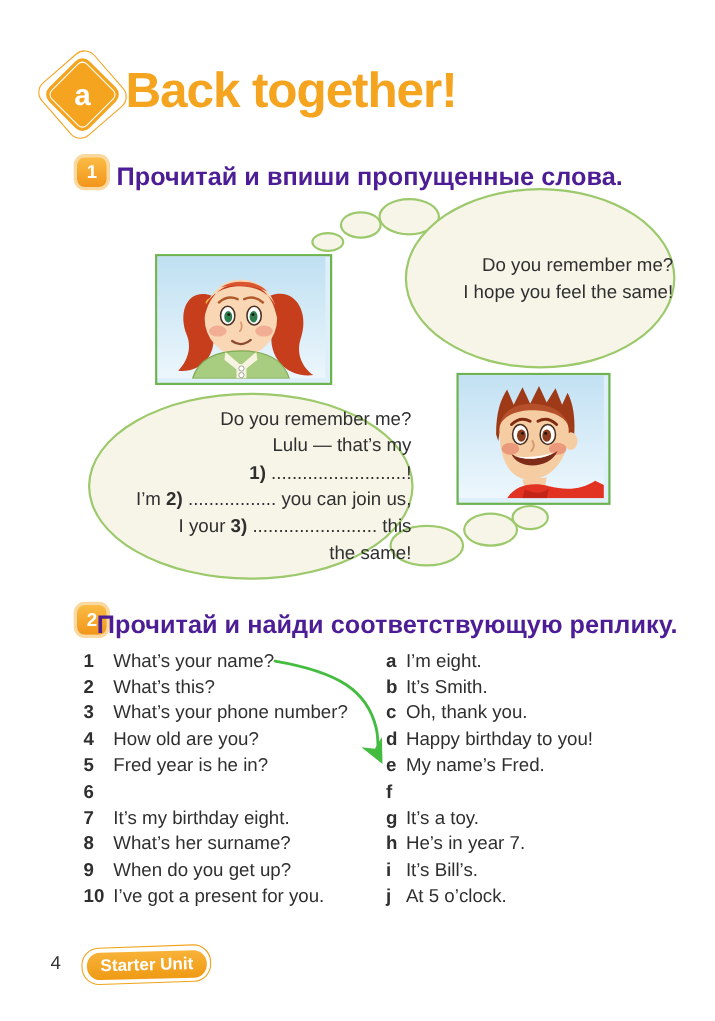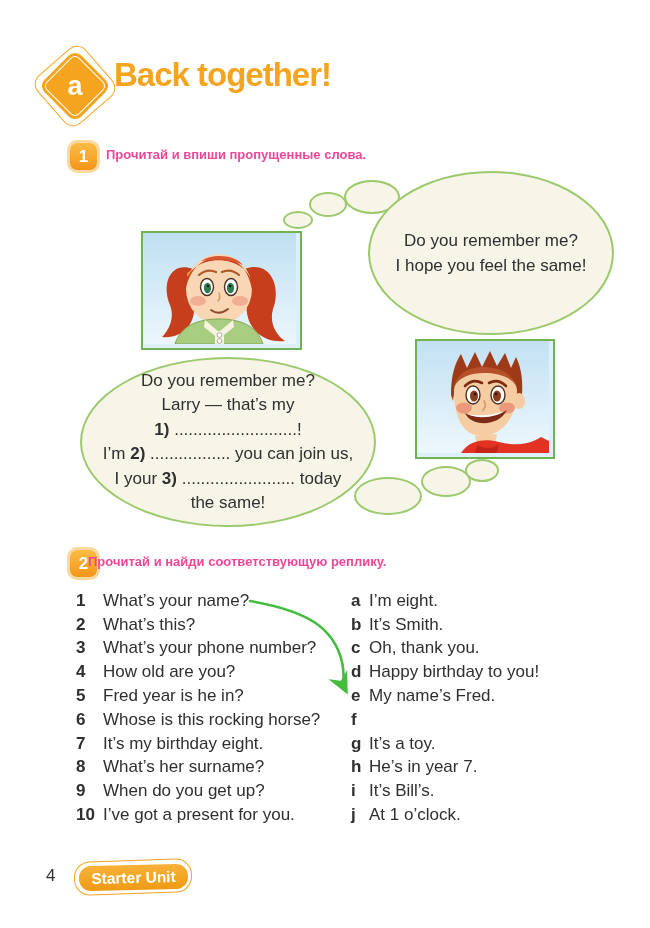--- a/index.html
+++ b/index.html
@@ -16,33 +16,33 @@
     position:relative;width:650px;height:928px;background:#ffffff;
     font-family:"Liberation Sans",sans-serif;color:var(--ink);overflow:hidden;
   }
   
   .diamond-wrap{position:absolute;left:45px;top:56px;width:60px;height:60px;}
   .diamond-outline{position:absolute;inset:-2px;border:1.5px solid var(--orange);border-radius:12px;transform:rotate(49deg);}
   .diamond{position:absolute;inset:4px;background:var(--orange);border-radius:9px;transform:rotate(45deg);}
   .diamond:after{content:'';position:absolute;inset:3px;border:1.6px solid #fff;border-radius:6px;}
   .diamond-letter{position:absolute;inset:0;display:flex;align-items:center;justify-content:center;
     color:#fff;font-weight:bold;font-size:27px;transform:rotate(-0deg);}
-  .page-title{position:absolute;left:114px;top:56px;font-size:33px;font-weight:bold;color:var(--orange);letter-spacing:-1px;}
+  .page-title{position:absolute;left:114px;top:56px;font-size:45px;font-weight:bold;color:var(--orange);letter-spacing:-1px;}
   
   .ex-badge{position:absolute;width:27px;height:27px;border-radius:7px;
     background:linear-gradient(#FBBC45,#F2951A);box-shadow:0 0 0 3px #FAD9A1;
     color:#fff;font-weight:bold;font-size:17px;display:flex;align-items:center;justify-content:center;}
-  .ex-instruction{position:absolute;font-size:13px;font-weight:bold;color:#ec4899;}
+  .ex-instruction{position:absolute;font-size:23px;font-weight:bold;color:#4c1d95;}
   #ex1-badge{left:70px;top:143px;}
   #ex1-instruction{left:106px;top:147px;}
   #ex2-badge{left:70px;top:550px;}
   #ex2-instruction{left:88px;top:554px;}
   
   .bubble{position:absolute;border:2px solid var(--green);background:var(--cream);border-radius:50%;
-    display:flex;flex-direction:column;justify-content:center;text-align:center;color:#2f2f2f;}
+    display:flex;flex-direction:column;justify-content:center;text-align:center;color:#2f2f2f;align-items:flex-end;}
   #lulu-bubble{left:368px;top:171px;width:242px;height:160px;font-size:17px;line-height:25px;}
   #larry-bubble{left:80px;top:357px;width:292px;height:166px;font-size:17px;line-height:24.5px;}
   .dot{position:absolute;border:2px solid var(--green);background:var(--cream);border-radius:50%;}
   
   #lulu-dot1{left:283px;top:211px;width:26px;height:14px;}
   #lulu-dot2{left:309px;top:192px;width:34px;height:21px;}
   #lulu-dot3{left:344px;top:180px;width:52px;height:30px;}
   
   #larry-dot1{left:354px;top:477px;width:64px;height:34px;}
   #larry-dot2{left:421px;top:466px;width:46px;height:27px;}
@@ -175,24 +175,24 @@
       <path d="M44,112 C52,100 66,97 82,101 C98,105 112,104 124,96 L132,100 L132,112 Z" fill="#E23222"></path>
       <path d="M60,104 C68,108 76,108 82,103 L80,112 L58,112 Z" fill="#C42418"></path>
     </svg>
   </div>
 
   <div class="dot" id="larry-dot1"></div>
   <div class="dot" id="larry-dot2"></div>
   <div class="dot" id="larry-dot3"></div>
   <div class="bubble" id="larry-bubble">
       <div><span>Do you remember me?</span></div>
-      <div><span>Larry — that’s my</span></div>
+      <div><span>Lulu — that’s my</span></div>
       <div><b>1)</b><span> ..........................!</span></div>
       <div><span>I’m </span><b>2)</b><span> ................. you can join us,</span></div>
-      <div><span>I your </span><b>3)</b><span> ........................ today</span></div>
+      <div><span>I your </span><b>3)</b><span> ........................ this</span></div>
       <div><span>the same!</span></div>
     </div>
 
   <div class="ex-badge" id="ex2-badge">2</div>
   <div class="ex-instruction" id="ex2-instruction">Прочитай и найди соответствующую реплику.</div>
 
   <div class="questions">
       <div class="match-row">
         <b class="qnum">1</b>
         <span>What’s your name?</span>
@@ -208,21 +208,20 @@
       <div class="match-row">
         <b class="qnum">4</b>
         <span>How old are you?</span>
       </div>
       <div class="match-row">
         <b class="qnum">5</b>
         <span>Fred year is he in?</span>
       </div>
       <div class="match-row">
         <b class="qnum">6</b>
-        <span>Whose is this rocking horse?</span>
       </div>
       <div class="match-row">
         <b class="qnum">7</b>
         <span>It’s my birthday eight.</span>
       </div>
       <div class="match-row">
         <b class="qnum">8</b>
         <span>What’s her surname?</span>
       </div>
       <div class="match-row">
@@ -265,21 +264,21 @@
       <div class="match-row">
         <b class="alet">h</b>
         <span>He’s in year 7.</span>
       </div>
       <div class="match-row">
         <b class="alet">i</b>
         <span>It’s Bill’s.</span>
       </div>
       <div class="match-row">
         <b class="alet">j</b>
-        <span>At 1 o’clock.</span>
+        <span>At 5 o’clock.</span>
       </div>
     </div>
 
   <svg class="overlay" width="650" height="928">
     <defs>
       <marker id="ah" markerWidth="9" markerHeight="9" refX="7" refY="4.5" orient="auto">
         <path d="M0,0.5 L8.5,4.5 L0,8.5 L2.6,4.5 Z" fill="#44BC3F"></path>
       </marker>
     </defs>
     <path d="M250,601 C308,611 334,628 342,662 C345,675 342,683 346,691" fill="none" stroke="#44BC3F" stroke-width="2.6" stroke-linecap="round" marker-end="url(#ah)"></path>

